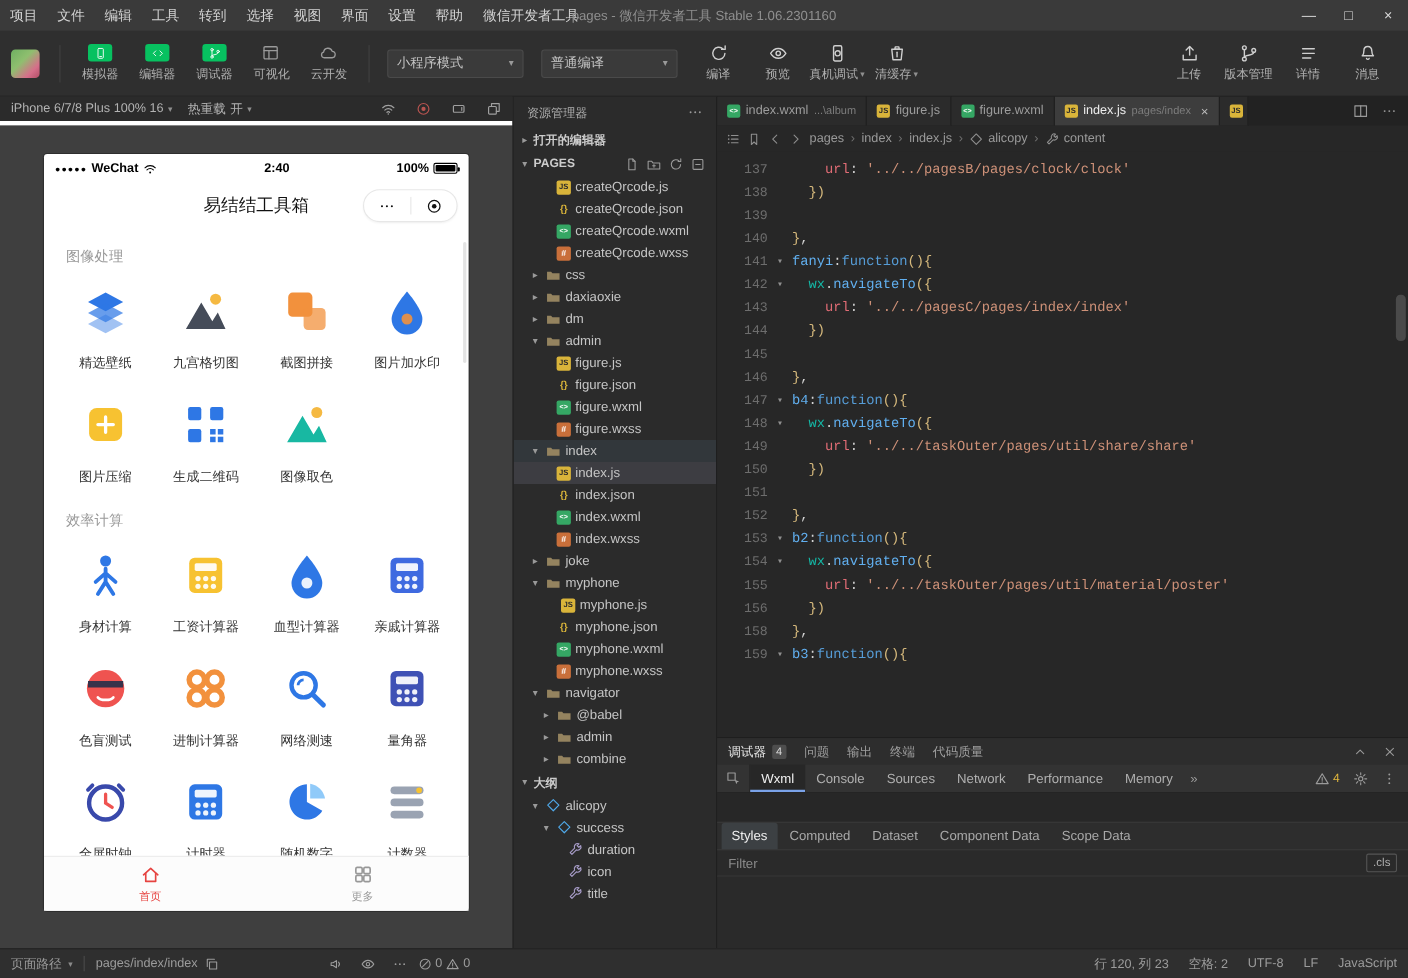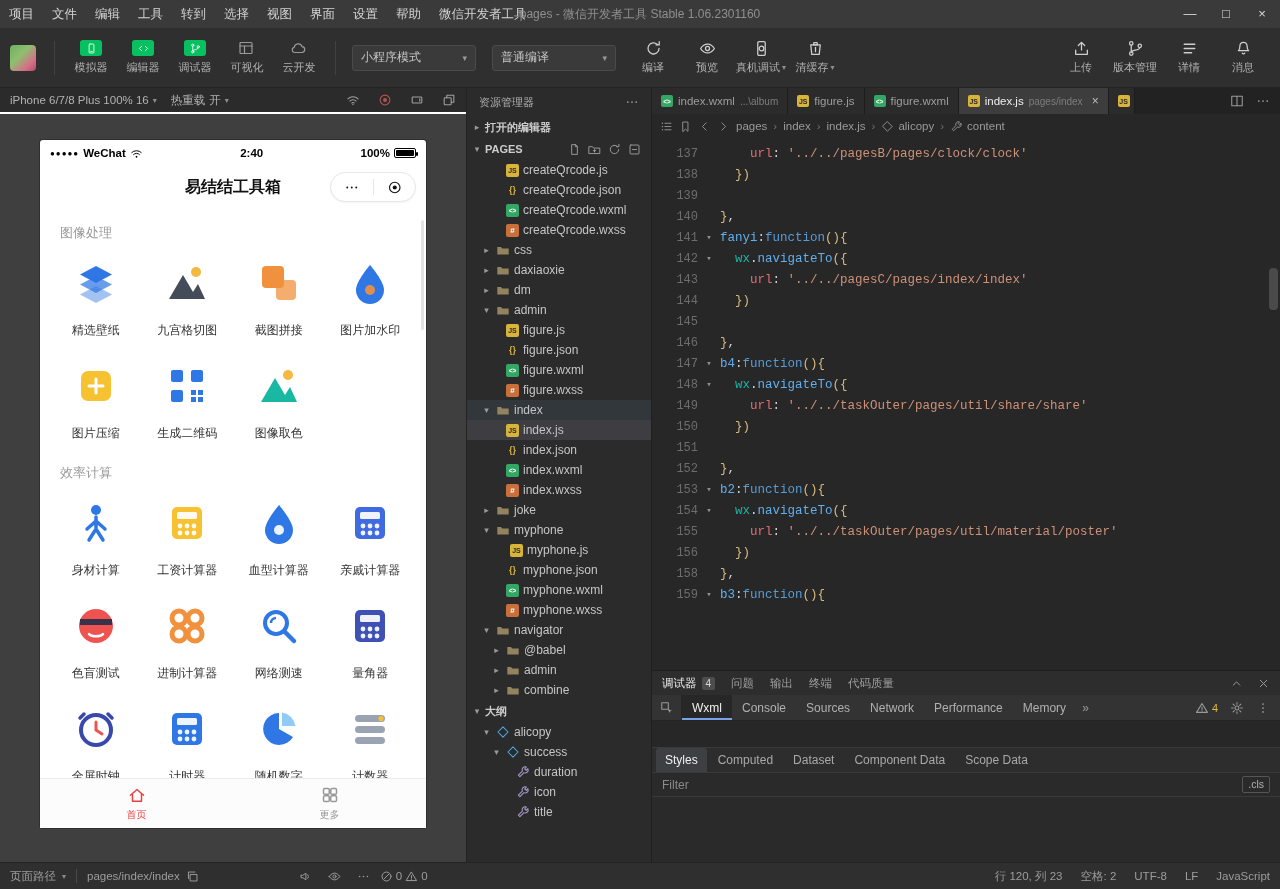--- a/index.html
+++ b/index.html
@@ -33,40 +33,40 @@
   .abtn .ic{width:17px;height:17px;color:#cfcfcf}
   .abtn .lab{display:flex;align-items:center;gap:2px}
   .abtn .caret{font-size:8px;color:#8f8f8f}
   .tb-spring{flex:1}
 
   
   .main{height:774px;display:flex;flex:none}
 
   
   .simulator{width:466px;background:#3f3f3f;flex:none;display:flex;flex-direction:column}
-  .sim-toolbar{height:26px;background:#2b2b2b;border-bottom:2px solid #ffffff;display:flex;align-items:center;
+  .sim-toolbar{height:26px;background:#2b2b2b;border-bottom:4px solid #ffffff;display:flex;align-items:center;
     padding:0 10px;font-size:11.5px;color:#b3b3b3;gap:14px;flex:none}
   .sim-device,.sim-hot{display:flex;align-items:center;gap:4px}
   .sim-toolbar .caret{font-size:8px;color:#8f8f8f}
   .sim-icons{margin-left:auto;display:flex;gap:18px;align-items:center}
   .sim-icons .ic{width:14px;height:14px;color:#a0a0a0}
   .sim-icons .rec{color:#b85450}
   .phone{width:386px;height:688px;margin:26px auto 0;background:#fff;border-radius:3px;color:#333;
     display:flex;flex-direction:column;position:relative;box-shadow:0 0 0 1px #2e2e2e}
   .p-status{height:26px;display:flex;align-items:center;justify-content:space-between;padding:0 10px;
     font-size:11.5px;font-weight:bold;color:#000;flex:none}
   .p-left{display:flex;align-items:center;gap:4px}
   .p-signal{font-size:8px;letter-spacing:1px}
   .p-wifi{width:13px;height:13px;color:#000}
   .p-right{display:flex;align-items:center;gap:4px}
   .battery{width:22px;height:10px;border:1px solid #000;border-radius:2px;position:relative;padding:1px}
   .battery i{display:block;height:100%;width:100%;background:#000;border-radius:1px}
   .battery:after{content:"";position:absolute;right:-3px;top:2.5px;width:2px;height:4px;background:#000;border-radius:1px}
   .p-nav{height:42px;display:flex;align-items:center;justify-content:center;position:relative;flex:none}
-  .p-title{font-size:16px;font-weight:700;color:#111}
+  .p-title{font-size:16px;font-weight:400;color:#111}
   .p-capsule{position:absolute;right:10px;top:6px;width:86px;height:30px;border:1px solid #e7e7e7;border-radius:15px;
     background:#fff;display:flex;align-items:center;box-shadow:0 1px 2px rgba(0,0,0,.05)}
   .p-capsule .half{flex:1;display:flex;align-items:center;justify-content:center;color:#111}
   .p-capsule .div{width:1px;height:16px;background:#e7e7e7}
   .p-capsule .ic{width:15px;height:15px}
   .p-body{flex:1;overflow:hidden;padding:2px 10px 0}
   .p-sec-title{color:#999;font-size:13px;margin:14px 10px 2px}
   .p-grid{display:grid;grid-template-columns:repeat(4,1fr)}
   .p-cell{display:flex;flex-direction:column;align-items:center;gap:16px;padding:16px 0 8px}
   .p-cell .appic{width:46px;height:46px;display:flex;align-items:center;justify-content:center}

